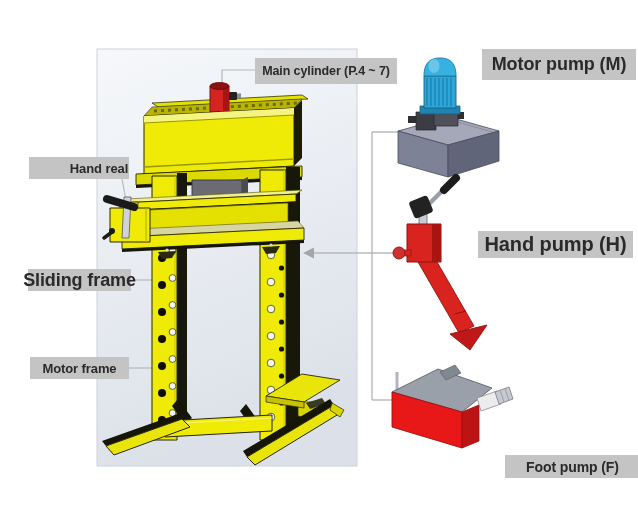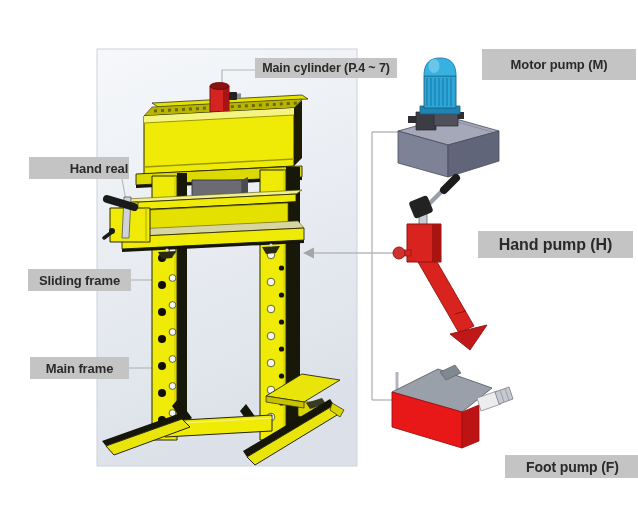--- a/index.html
+++ b/index.html
@@ -6,26 +6,26 @@
   .stage{
     position:relative;width:638px;height:510px;background:#ffffff;overflow:hidden;
     font-family:"Liberation Sans",sans-serif;
   }
   .stage svg{position:absolute;left:0;top:0;}
   .lbl{
     position:absolute;background:#c4c4c4;color:#2a2a2a;font-weight:bold;
     display:flex;align-items:center;justify-content:center;
     box-sizing:border-box;white-space:nowrap;letter-spacing:-0.1px;
   }
-  #lbl-main-cylinder{left:255px;top:58px;width:142px;height:20px;font-size:12.5px;}
+  #lbl-main-cylinder{left:255px;top:58px;width:142px;height:26px;font-size:12.5px;}
   #lbl-hand-real{left:29px;top:157px;width:100px;height:22px;font-size:13px;padding-left:40px;}
-  #lbl-sliding-frame{left:28px;top:269px;width:103px;height:22px;font-size:13px;}
+  #lbl-sliding-frame{left:28px;top:269px;width:103px;height:22px;font-size:18px;}
   #lbl-main-frame{left:30px;top:357px;width:99px;height:22px;font-size:13px;}
-  #lbl-motor-pump{left:482px;top:49px;width:154px;height:31px;font-size:13px;}
-  #lbl-hand-pump{left:478px;top:231px;width:155px;height:27px;font-size:16px;}
+  #lbl-motor-pump{left:482px;top:49px;width:154px;height:31px;font-size:18px;}
+  #lbl-hand-pump{left:478px;top:231px;width:155px;height:27px;font-size:20px;}
   #lbl-foot-pump{left:472px;top:455px;width:135px;height:23px;font-size:14px;margin-left:33px;}
 </style>
 </head>
 <body>
 
 <div class="stage">
 <svg width="638" height="510" viewBox="0 0 638 510">
   <defs>
     <linearGradient id="panelGrad" x1="0" y1="0" x2="0.25" y2="1">
       <stop offset="0" stop-color="#f6f8fb"></stop>
@@ -220,17 +220,17 @@
     <polygon points="477,398 497,391 501,404 481,411" fill="#ececee" stroke="#8a8a8a" stroke-width="0.8"></polygon>
     <polygon points="495,392 509,387 513,399 499,404" fill="#c6c9cf" stroke="#7a7a7a" stroke-width="0.8"></polygon>
     <line x1="500" y1="390" x2="504" y2="402" stroke="#9a9da4" stroke-width="1"></line>
     <line x1="505" y1="388.5" x2="509" y2="400.5" stroke="#9a9da4" stroke-width="1"></line>
   </g>
 </svg>
 
 <div class="lbl" id="lbl-main-cylinder">Main cylinder (P.4 ~ 7)</div>
 <div class="lbl" id="lbl-hand-real">Hand real</div>
 <div class="lbl" id="lbl-sliding-frame">Sliding frame</div>
-<div class="lbl" id="lbl-main-frame">Main frame</div>
+<div class="lbl" id="lbl-main-frame">Motor frame</div>
 <div class="lbl" id="lbl-motor-pump">Motor pump (M)</div>
 <div class="lbl" id="lbl-hand-pump">Hand pump (H)</div>
 <div class="lbl" id="lbl-foot-pump">Foot pump (F)</div>
 </div>
 
 </body></html>

